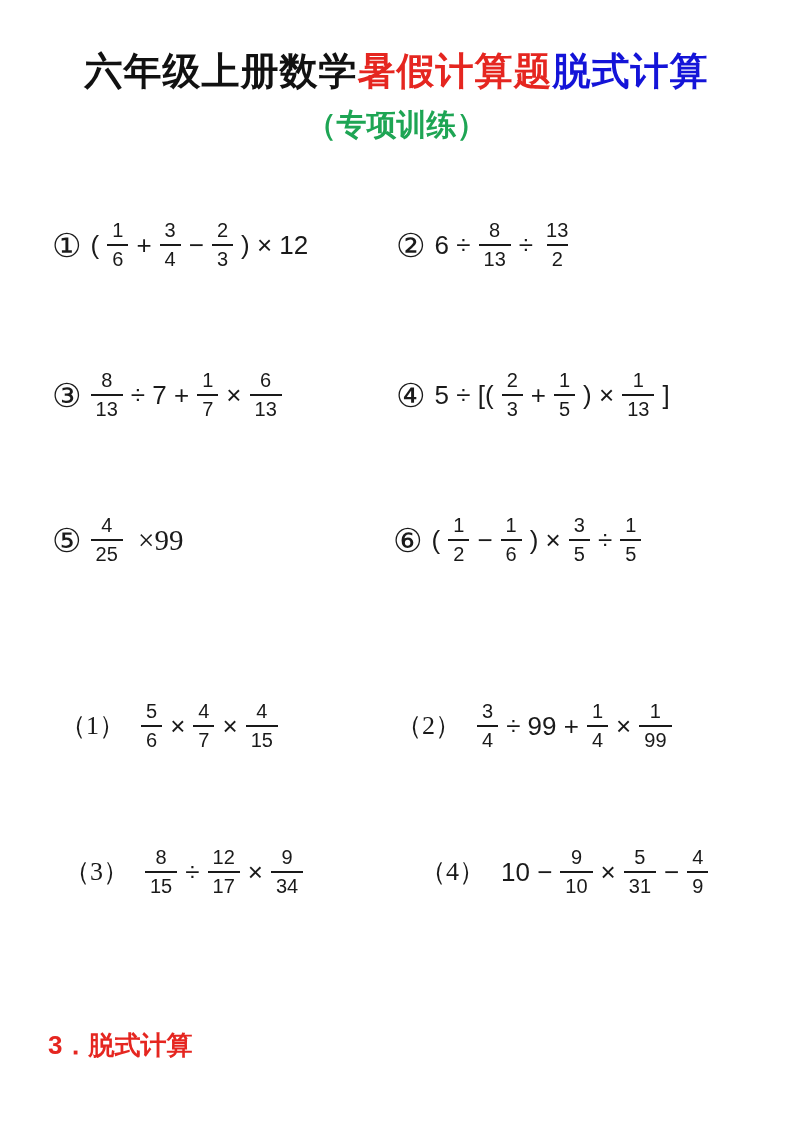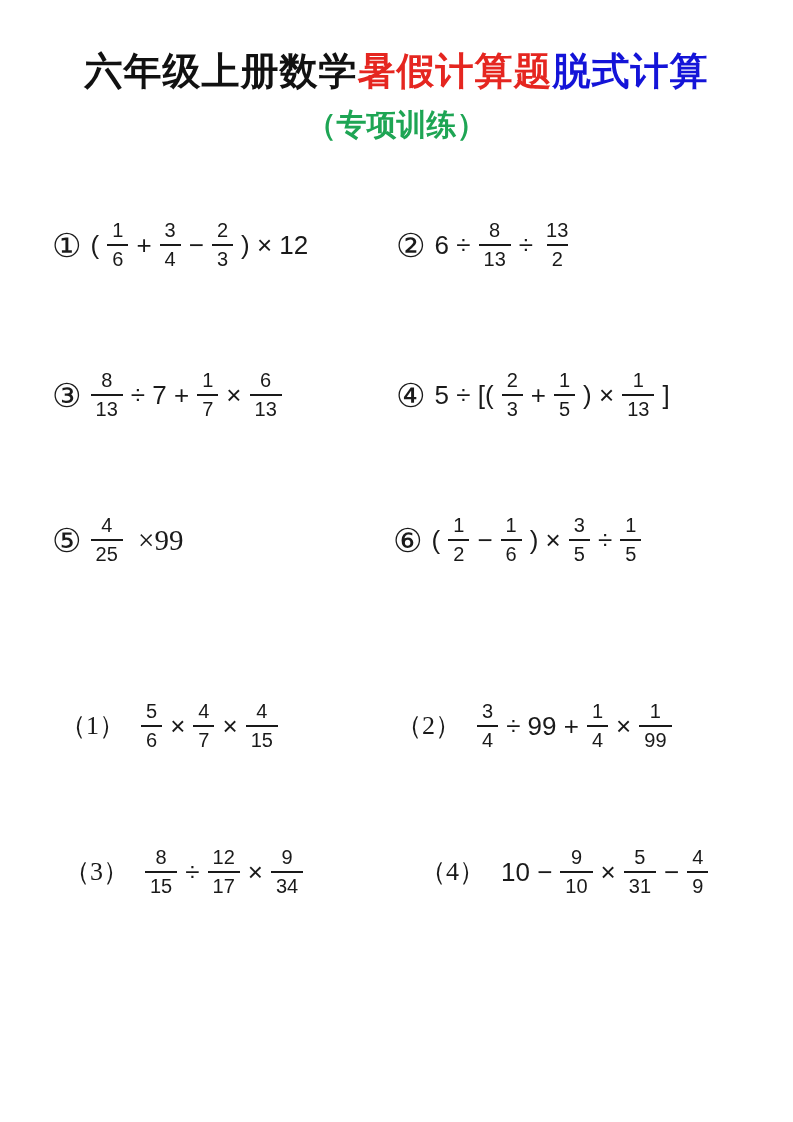--- a/index.html
+++ b/index.html
@@ -235,14 +235,15 @@
         <span class="num">5</span>
         <span class="den">31</span>
       </span>
       <span class="tok">−</span>
       <span class="frac">
         <span class="num">4</span>
         <span class="den">9</span>
       </span>
     </div>
 
+  <div class="sec-heading" style="top:1031px;">3．脱式计算</div>
 
 </div>
 
 </body></html>

